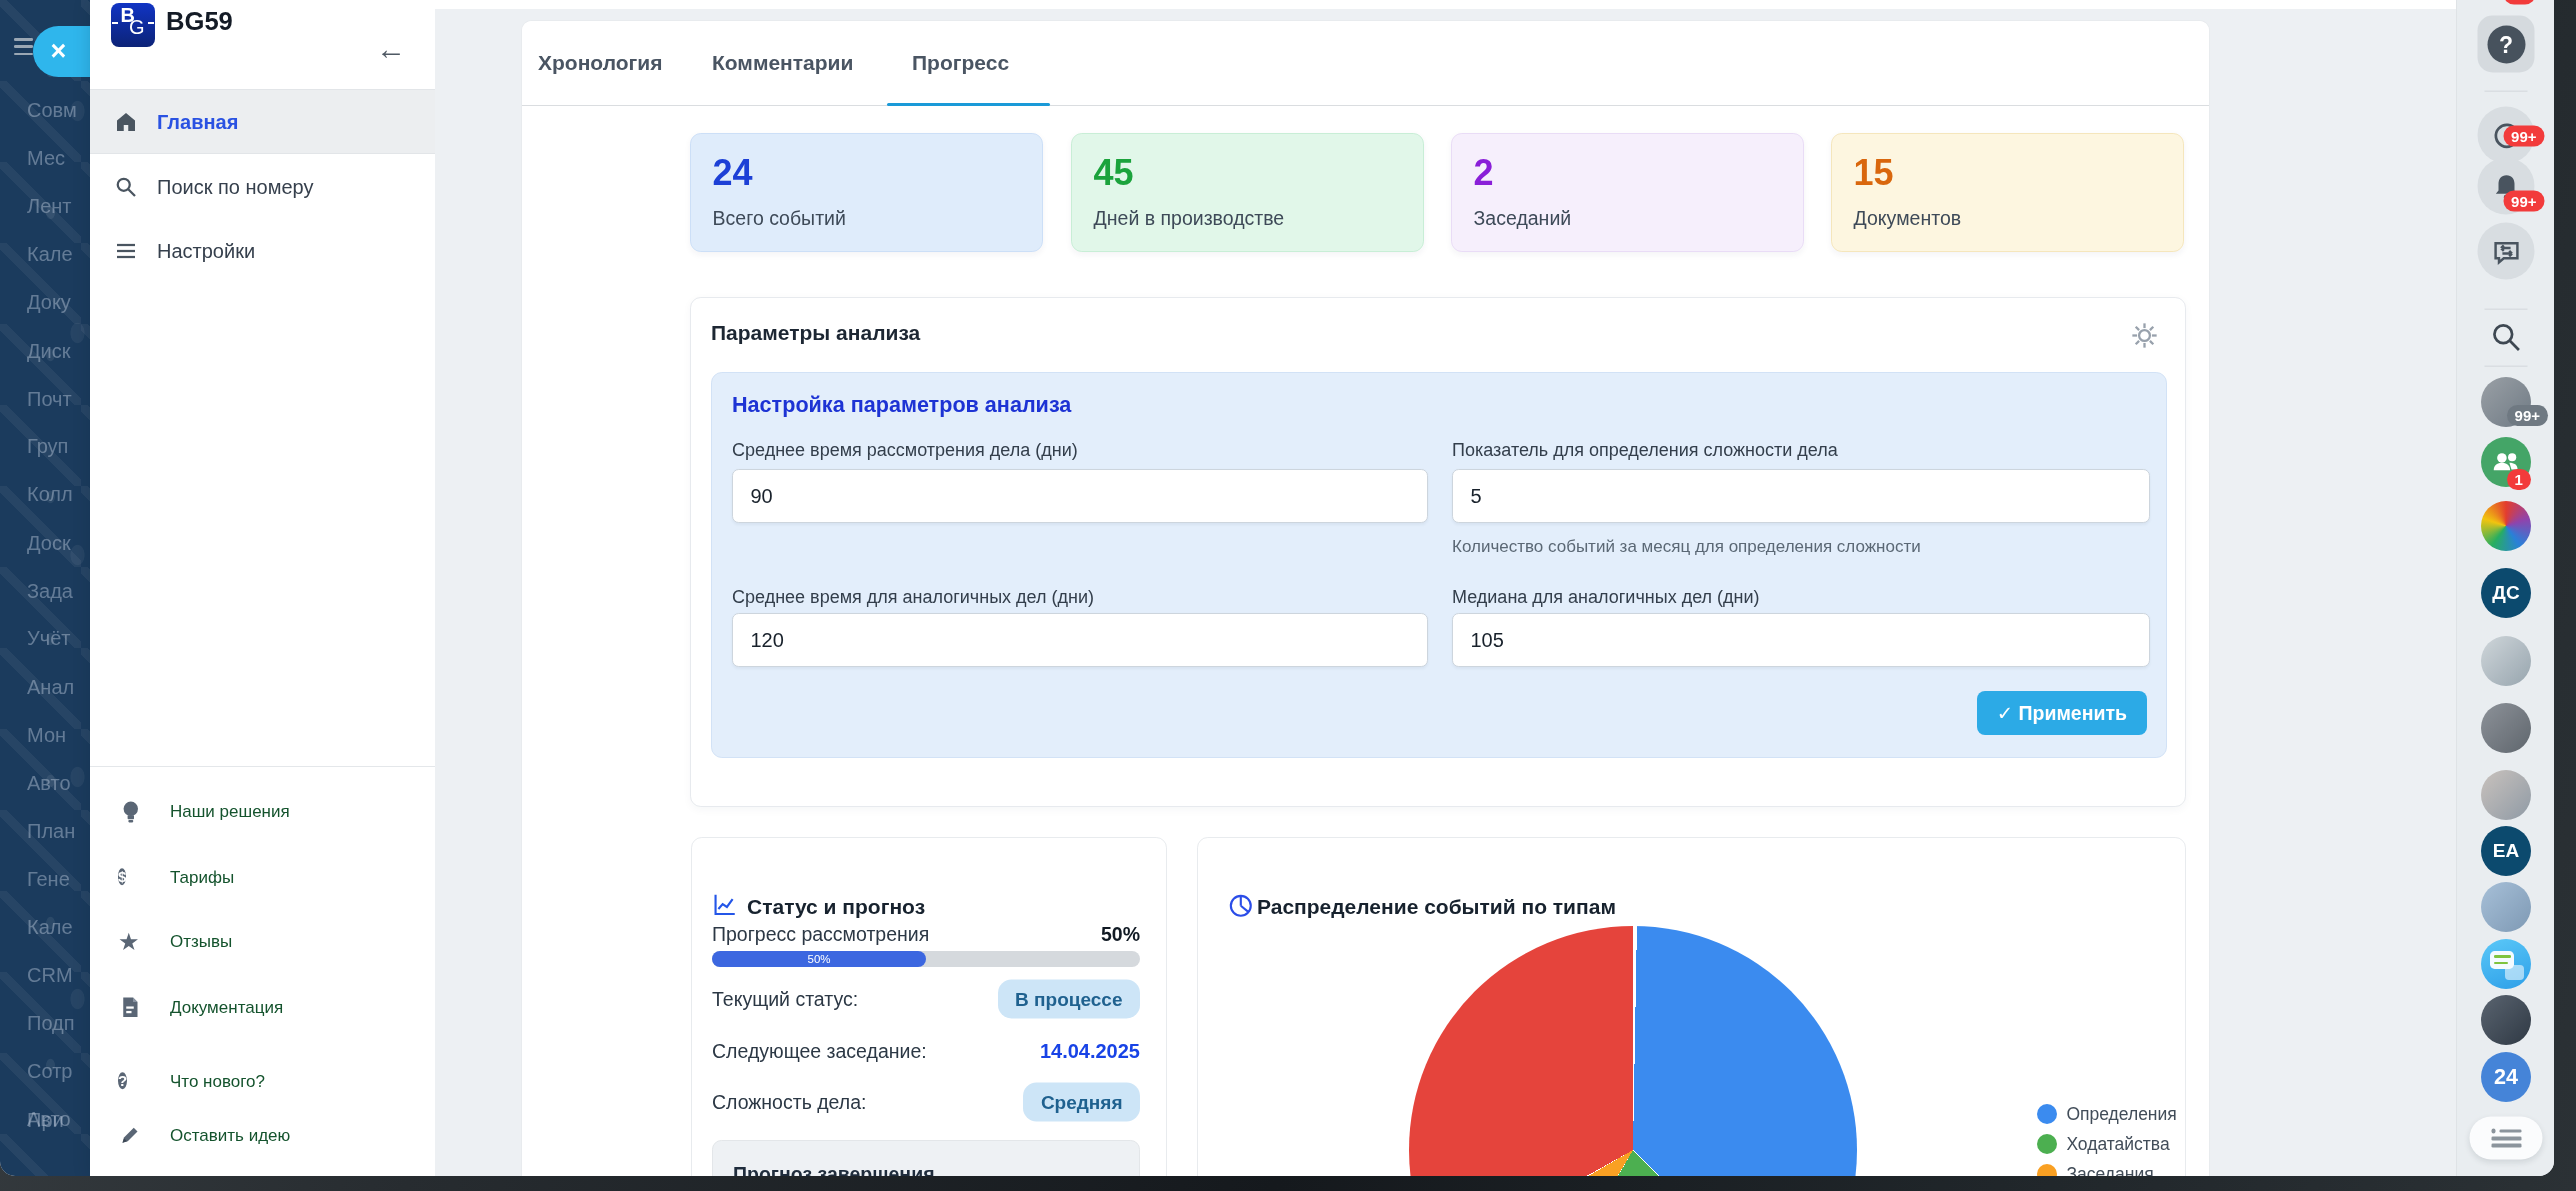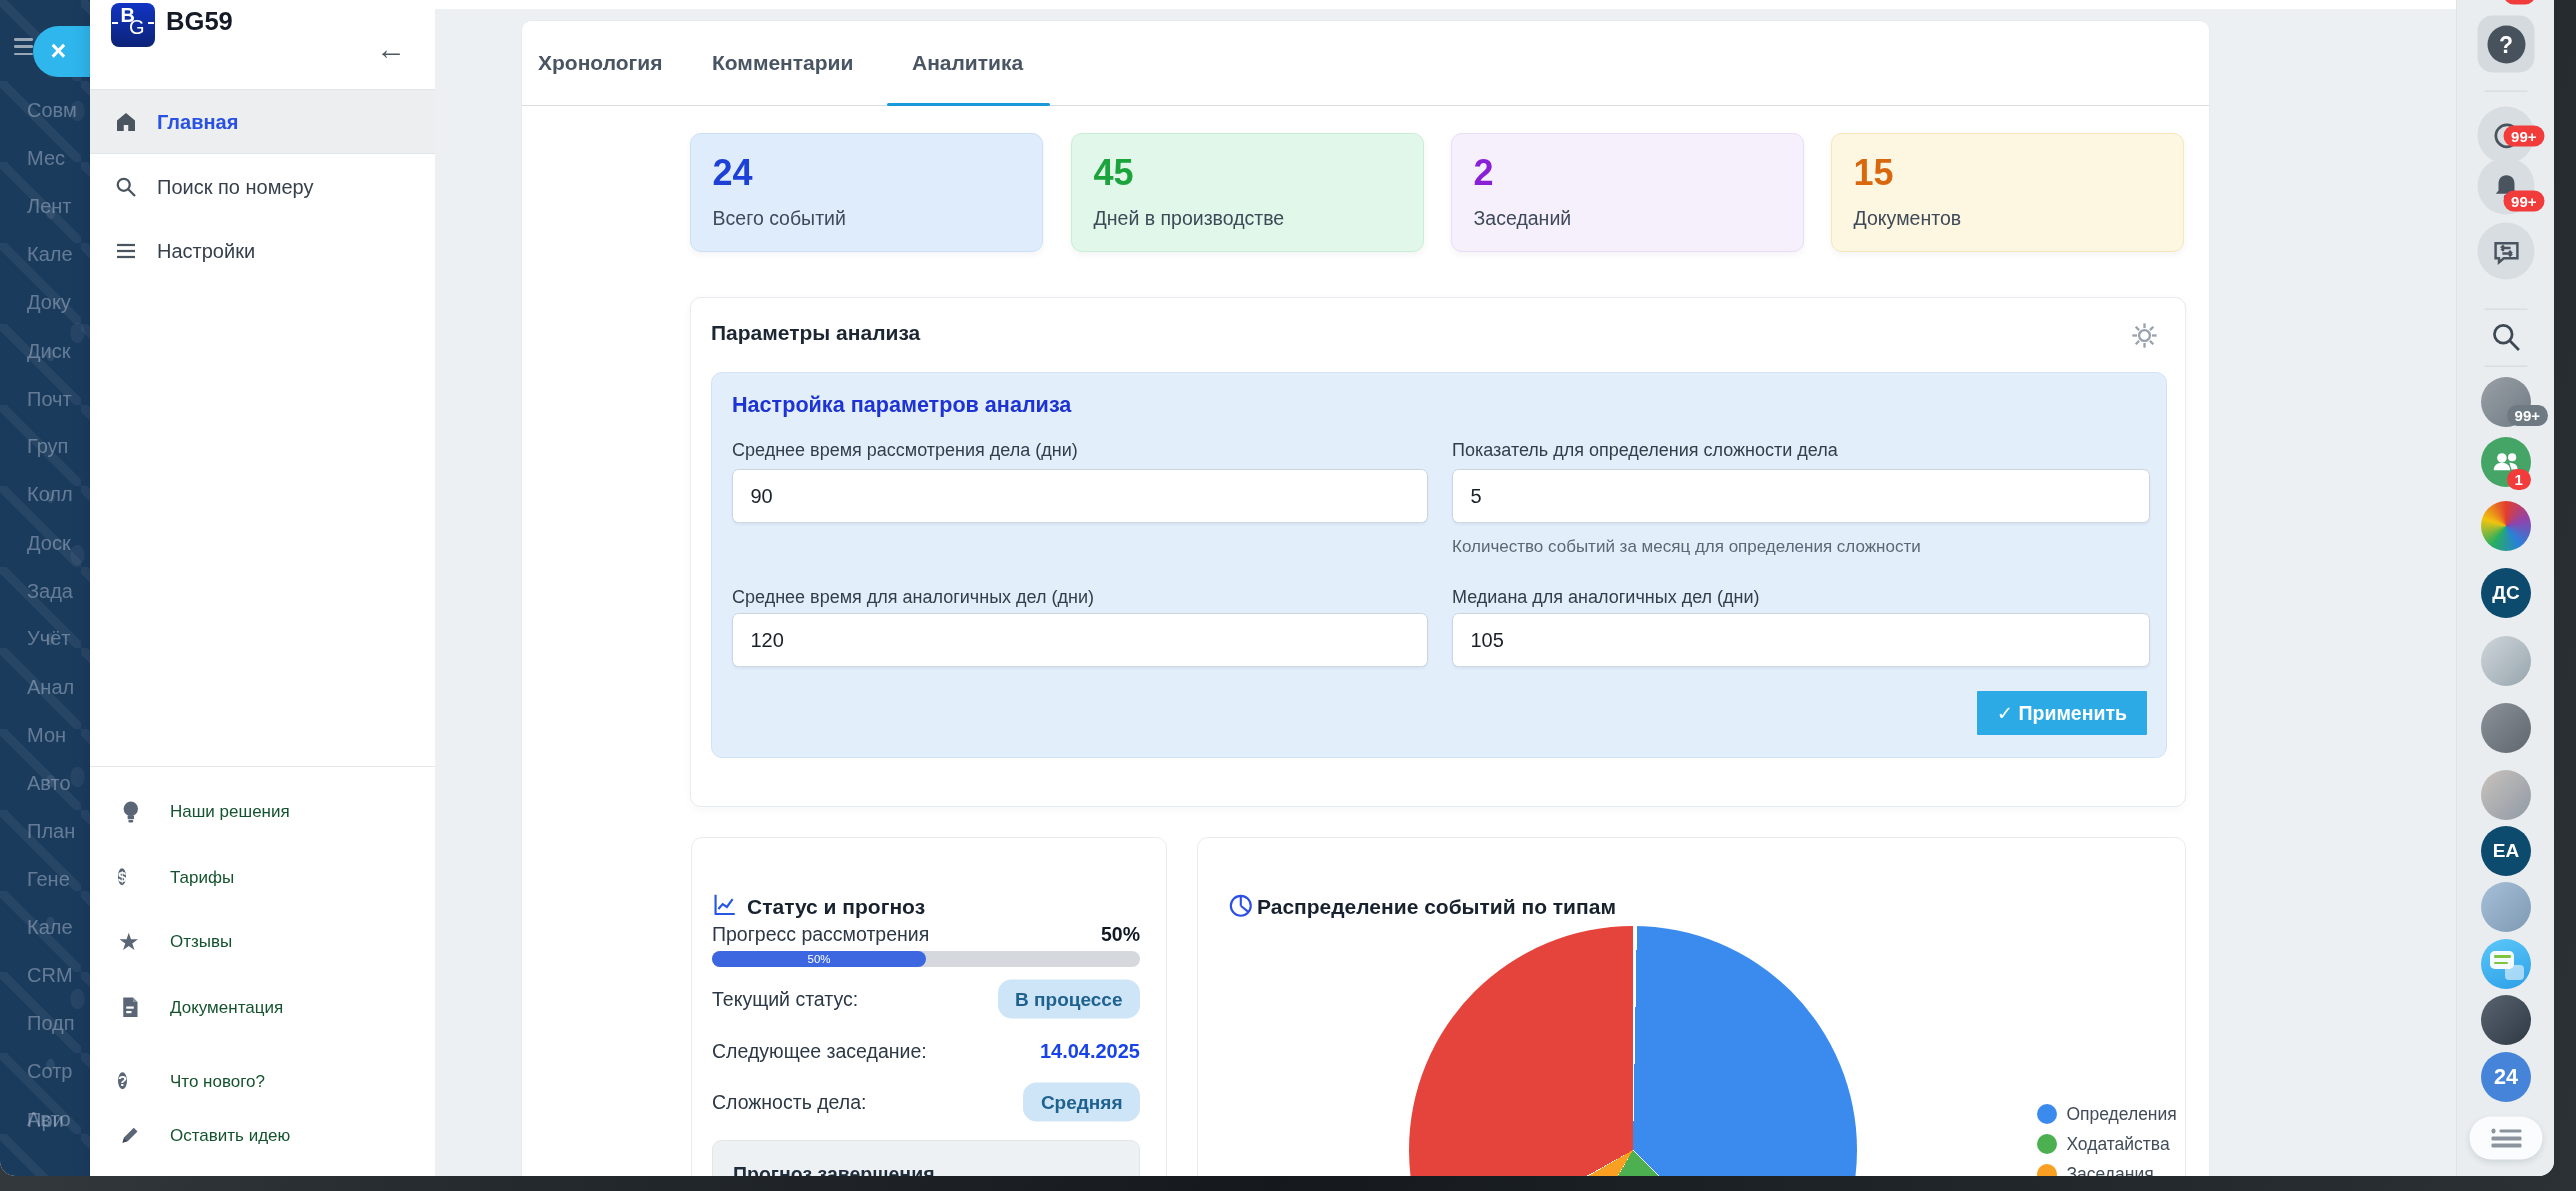--- a/index.html
+++ b/index.html
@@ -64,21 +64,21 @@
     border:0.7px solid #e7eaee;border-radius:10.8px;box-shadow:0 2.7px 8px rgba(30,45,70,.04);}
   .pcard-title{position:absolute;left:20px;top:23px;font-size:21px;font-weight:600;color:#1d2733;}
   .gear{position:absolute;right:27px;top:24px;width:27px;height:27px;color:#98a1ac;cursor:pointer;}
   .bluepanel{position:absolute;left:20px;top:74px;width:1456px;height:386px;background:#e3eefb;
     border:0.7px solid #d2e2f6;border-radius:10.8px;}
   .bp-title{position:absolute;left:20px;top:19px;font-size:21.6px;font-weight:700;color:#1d33d4;}
   .f-label{position:absolute;font-size:18px;color:#333e4b;white-space:nowrap;}
   .f-input{position:absolute;height:54px;border:0.7px solid #cdd5dd;border-radius:6.7px;background:#fff;
     font-size:20px;color:#18212b;padding:0 17.5px;font-family:inherit;box-shadow:0 1.3px 2.7px rgba(40,60,90,.06);}
   .f-help{position:absolute;left:740px;top:164px;font-size:17px;color:#5b6875;}
-  .applybtn{position:absolute;right:19px;top:318px;height:44px;padding:3px 20px;border:none;border-radius:1px;
+  .applybtn{position:absolute;right:19px;top:318px;height:44px;padding:3px 20px;border:none;border-radius:8px;
     background:#2caae6;color:#fff;font-size:19.5px;font-weight:600;font-family:inherit;cursor:pointer;}
   
   .scard{position:absolute;left:169px;top:816px;width:476px;height:364px;background:#fff;
     border:0.7px solid #e8ebee;border-radius:10.8px;overflow:hidden;}
   .qcard{position:absolute;left:675px;top:816px;width:989px;height:364px;background:#fff;
     border:0.7px solid #e8ebee;border-radius:10.8px;overflow:hidden;}
   .card-title{position:absolute;font-size:21px;font-weight:700;color:#17222e;white-space:nowrap;}
   .ct-icon{position:absolute;width:25.6px;height:25.6px;color:#2456e8;}
   .prog-row{position:absolute;left:20px;top:85px;width:428px;}
   .prog-row .pl{float:left;font-size:19.5px;color:#2c3845;}
@@ -259,21 +259,21 @@
     </div>
   </div>
 
   <div class="content">
     <div class="topstrip"></div>
 
     <div class="bigcard">
       <div class="tabbar">
         <div class="tab tab1">Хронология</div>
         <div class="tab tab2">Комментарии</div>
-        <div class="tab tab3">Аналитика</div>
+        <div class="tab tab3">Прогресс</div>
         <div class="tab-underline"></div>
       </div>
 
       <div class="stat stat1" style="background: rgb(223, 236, 251); border-color: rgb(204, 223, 247);">
         <div class="sv" style="color: rgb(29, 64, 214);">24</div>
         <div class="sl">Всего событий</div>
       </div>
       <div class="stat stat2" style="background: rgb(225, 247, 233); border-color: rgb(200, 238, 214);">
         <div class="sv" style="color: rgb(27, 163, 60);">45</div>
         <div class="sl">Дней в производстве</div>

